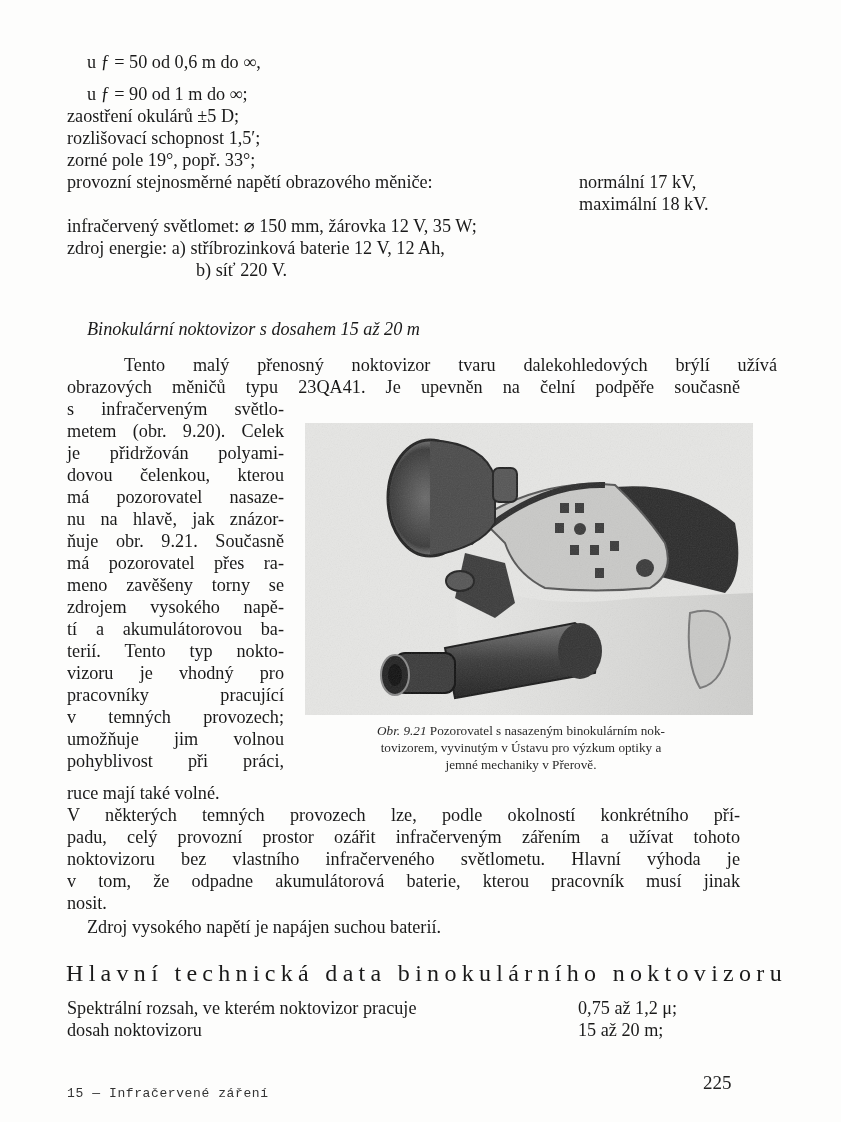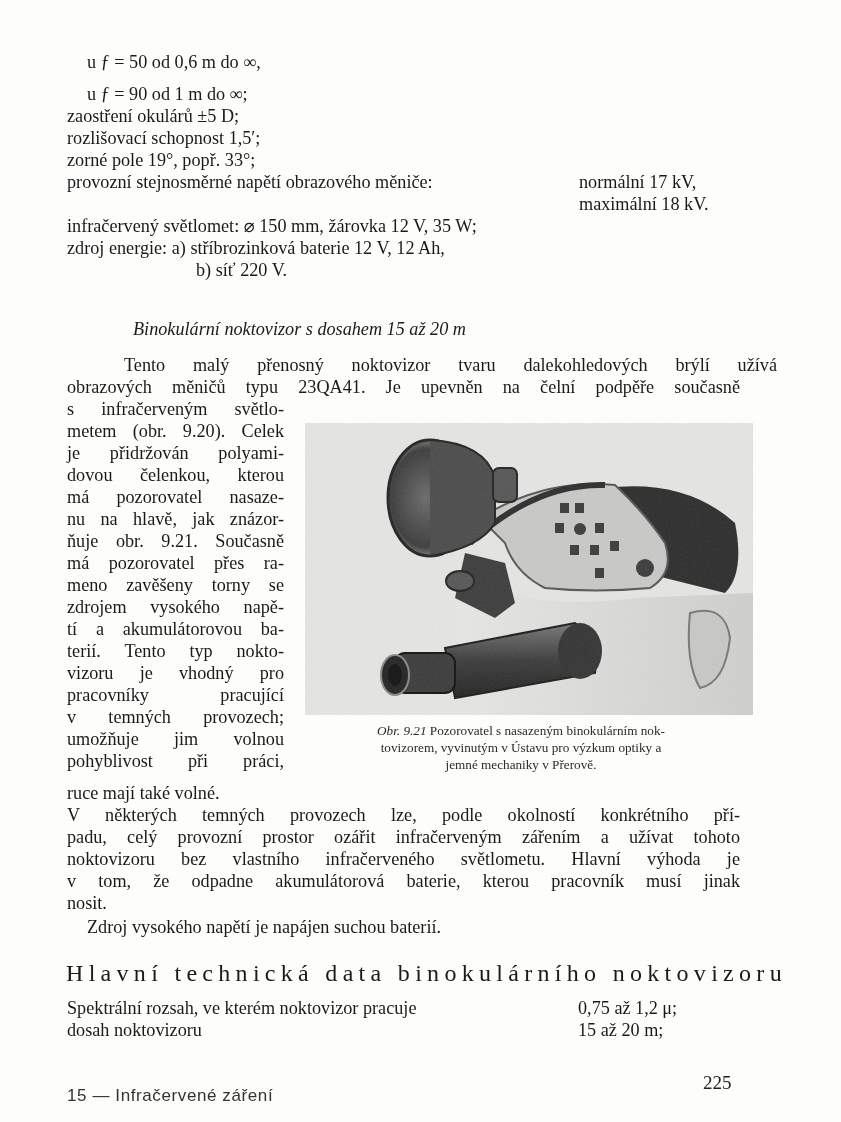--- a/index.html
+++ b/index.html
@@ -4,25 +4,25 @@
   <style>
     html, body { margin: 0; padding: 0; }
     body {
       width: 841px; height: 1122px; background: #fdfdfc;
       font-family: "Liberation Serif", "DejaVu Serif", serif;
       color: #1a1a1a; position: relative; overflow: hidden;
     }
     .page { position: absolute; left: 0; top: 0; width: 841px; height: 1122px; }
     .ln { position: absolute; font-size: 18.2px; line-height: 21px; white-space: nowrap; }
     .just { text-align: justify; text-align-last: justify; white-space: nowrap; }
-    .italic { font-style: italic; margin-left: 46px; }
+    .italic { font-style: italic; }
     .spaced { letter-spacing: 5.3px; font-size: 24px; }
     .caption { position: absolute; font-size: 13.2px; line-height: 17px; text-align: center; color: #2a2a2a; }
     .caption .lbl { font-style: italic; }
-    .footer-chap { position: absolute; font-family: Liberation Sans, sans-serif; font-size: 17px; letter-spacing: 0.6px; color: #333; }
+    .footer-chap { position: absolute; font-family: Liberation Mono, monospace; font-size: 13px; letter-spacing: 0.6px; color: #333; }
     .pagenum { position: absolute; font-size: 19px; color: #222; }
     .photo { position: absolute; left: 305px; top: 423px; width: 448px; height: 292px; overflow: hidden; }
     .photo svg { width: 100%; height: 100%; display: block; }
   </style>
 </head>
 <body>
 
 <div class="page">
 
   <div class="ln" style="left:87px; top:52px;">u ƒ = 50 od 0,6 m do ∞,</div>

